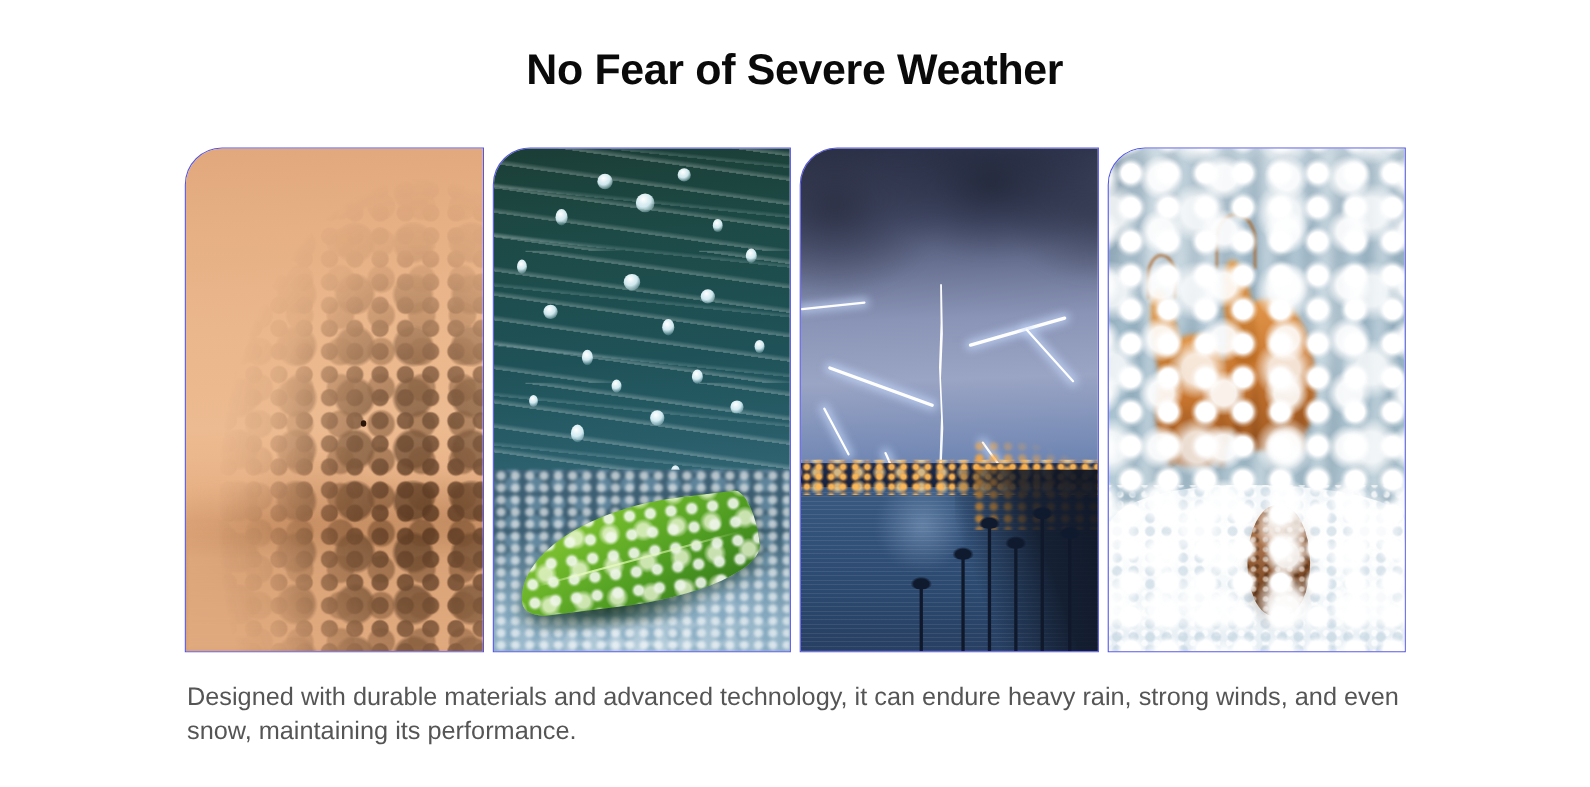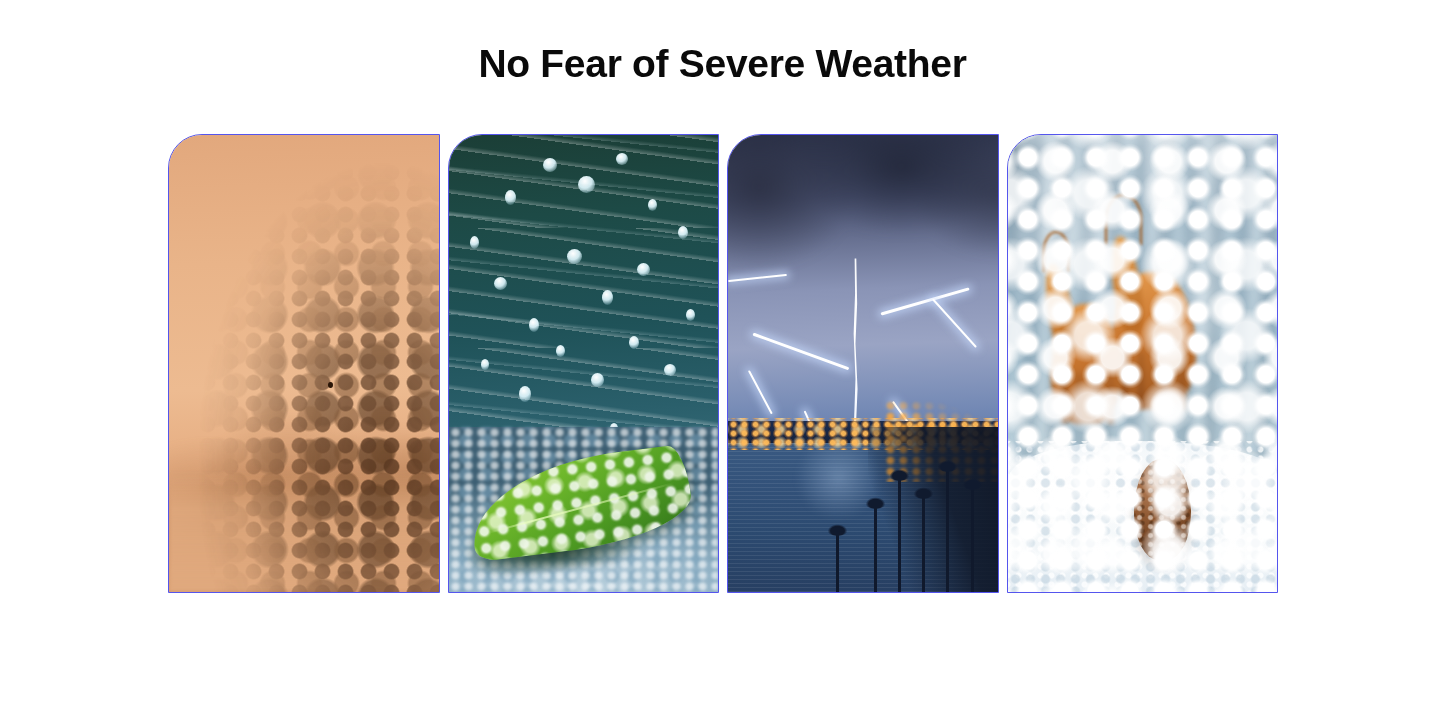--- a/index.html
+++ b/index.html
@@ -521,14 +521,15 @@
         <div class="snow-ground-tex"></div>
         <div class="pinecone">
           <div class="pinecone-scales"></div>
         </div>
         <div class="snow-flakes"></div>
       </div>
     </figure>
 
   </div>
 
+  <p class="caption">Designed with durable materials and advanced technology, it can endure heavy rain, strong winds, and even snow, maintaining its performance.</p>
 
 </div>
 
 </body></html>

